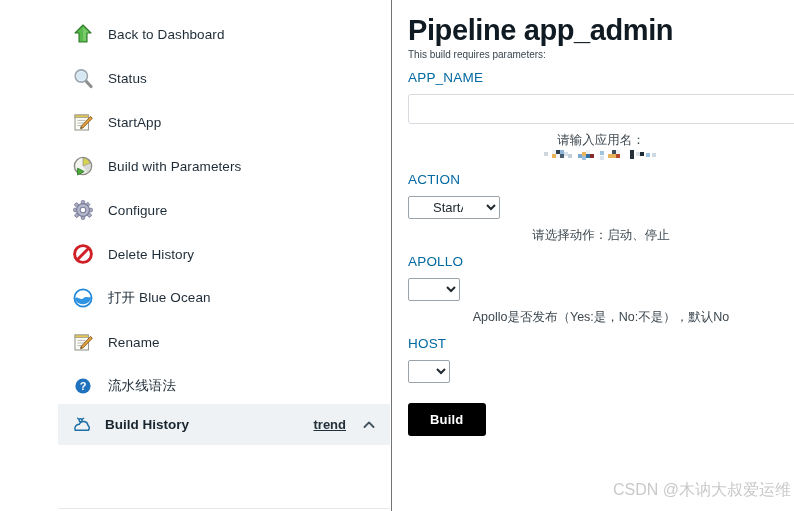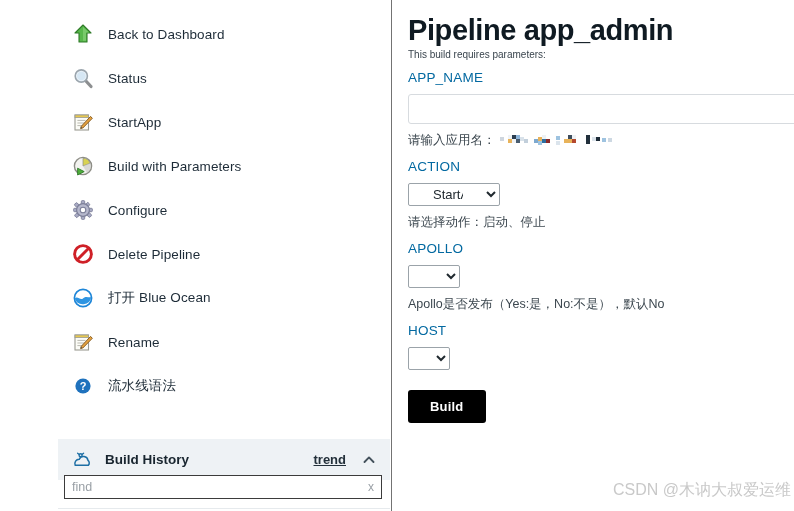--- a/index.html
+++ b/index.html
@@ -55,21 +55,21 @@
     color: #1d2b37;
     letter-spacing: .1px;
     white-space: nowrap;
   }
 
   
   .bh-bar {
     position: absolute;
     left: 58px;
     right: 1px;
-    top: 439px;
+    top: 404px;
     height: 41px;
     background: #eef2f5;
     display: flex;
     align-items: center;
     padding: 0 14px 0 14px;
     box-sizing: border-box;
   }
   .bh-icon {
     width: 20px;
     height: 20px;
@@ -179,20 +179,21 @@
     color: #222;
     background: #fff;
   }
   .param-desc {
     font-size: 12.5px;
     color: #3c474f;
     margin-top: 8px;
     display: flex;
     align-items: center;
     white-space: nowrap;
+    flex-direction: column;
   }
   .mosaic {
     display: inline-block;
     margin-left: 2px;
     height: 13px;
     vertical-align: middle;
   }
   select.param-select {
     margin-top: 9px;
     font-family: "Liberation Sans", sans-serif;
@@ -312,21 +313,21 @@
         <span class="side-label">Configure</span>
       </div>
 
       <div class="side-item">
         <span class="side-icon">
           <svg viewBox="0 0 22 22" width="22" height="22">
             <circle cx="11" cy="11" r="8.4" fill="#ffffff" stroke="#cf2027" stroke-width="2.9"></circle>
             <line x1="5.3" y1="16.7" x2="16.7" y2="5.3" stroke="#cf2027" stroke-width="2.9" stroke-linecap="round"></line>
           </svg>
         </span>
-        <span class="side-label">Delete Pipeline</span>
+        <span class="side-label">Delete History</span>
       </div>
 
       <div class="side-item">
         <span class="side-icon">
           <svg viewBox="0 0 22 22" width="22" height="22">
             <circle cx="11" cy="11" r="8.6" fill="#ffffff" stroke="#1e86d8" stroke-width="1.7"></circle>
             <path d="M2.7 11.6 C5.5 8.2 8.3 14.2 11.2 11.3 C14 8.5 16.6 11 19.3 10
                      A8.6 8.6 0 0 1 2.7 11.6 Z" fill="#2f95e2"></path>
           </svg>
         </span>
@@ -371,24 +372,20 @@
       </span>
       <span class="bh-title">Build History</span>
       <span class="bh-trend">trend</span>
       <span class="bh-chevron">
         <svg viewBox="0 0 14 14" width="14" height="14">
           <polyline points="2.5,9 7,4.4 11.5,9" fill="none" stroke="#44525c" stroke-width="1.9" stroke-linecap="round" stroke-linejoin="round"></polyline>
         </svg>
       </span>
     </div>
 
-    <div class="find-wrap">
-      <input class="find-input" type="text" placeholder="find" style="">
-      <span class="find-clear">x</span>
-    </div>
     <div class="bh-bottom-rule"></div>
   </div>
 
   <div class="main">
 
     <h1 class="page-title">Pipeline app_admin</h1>
 
     <div class="subtitle">This build requires parameters:</div>
 
     

